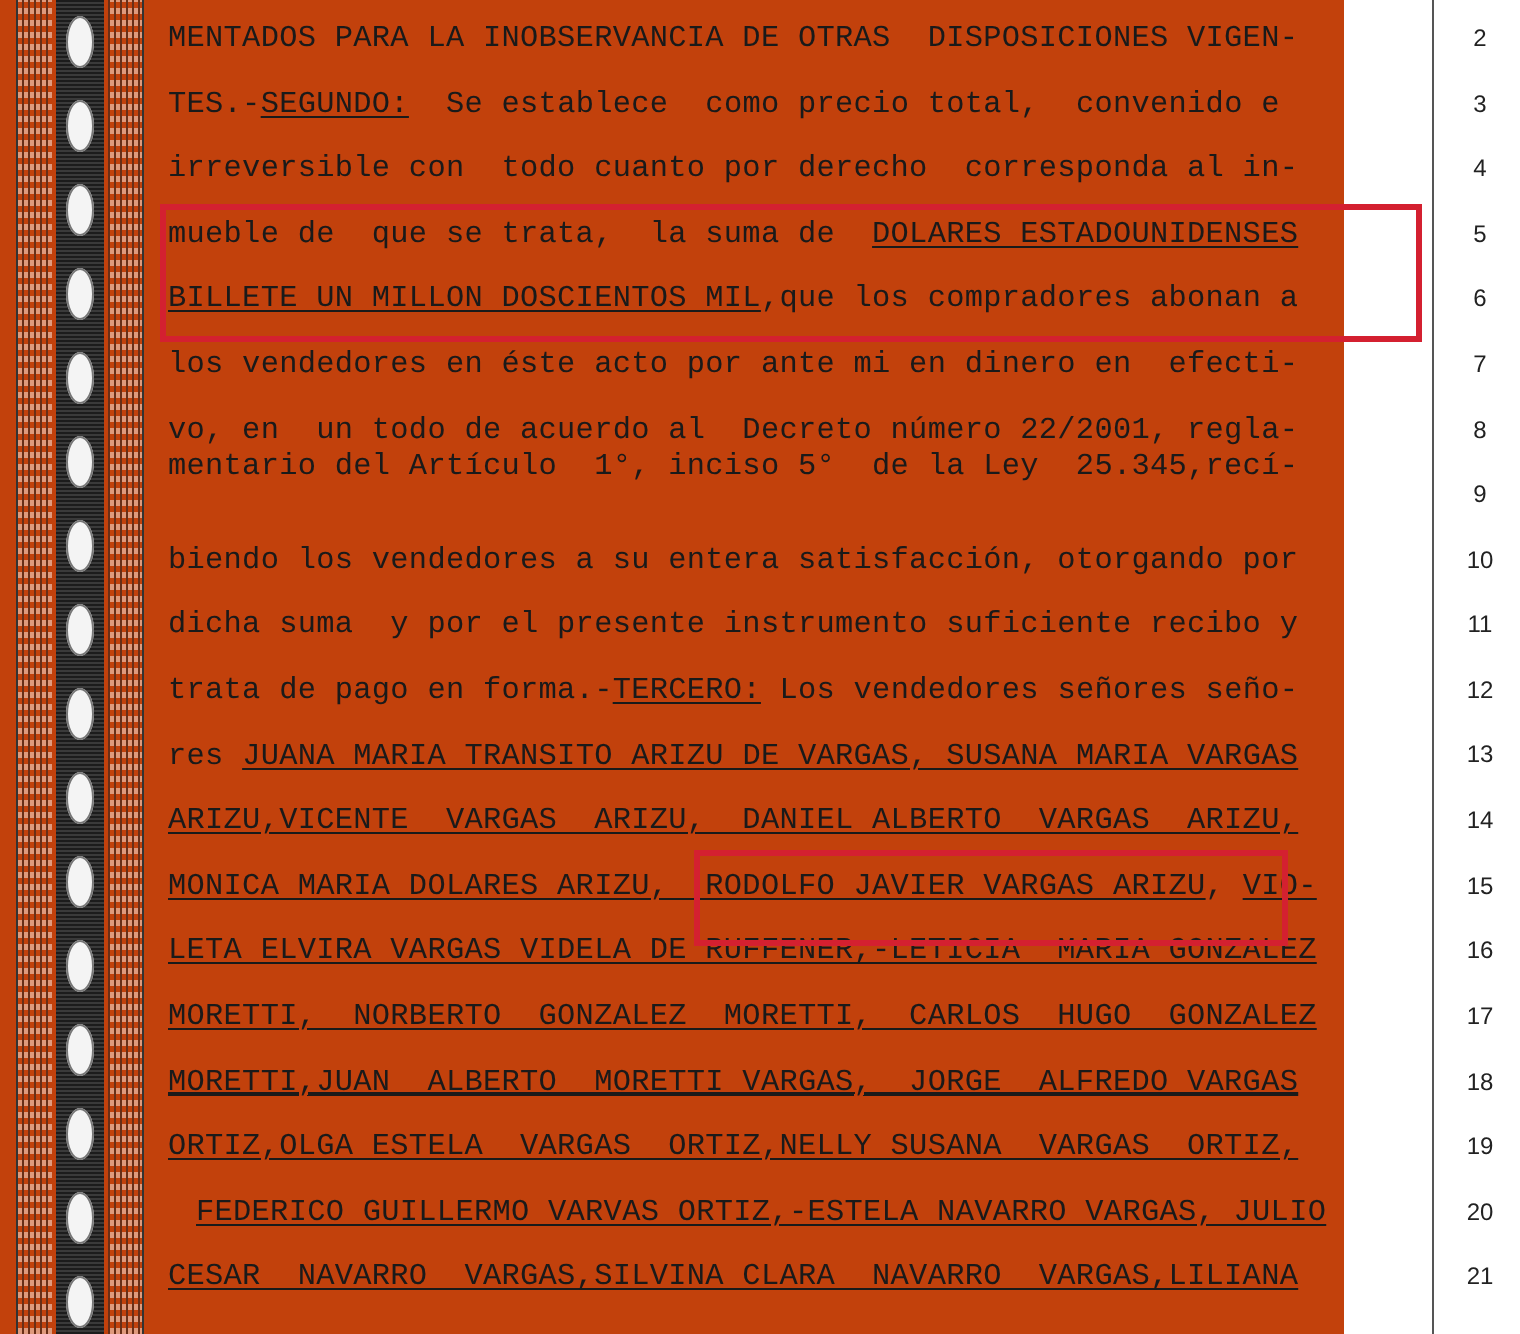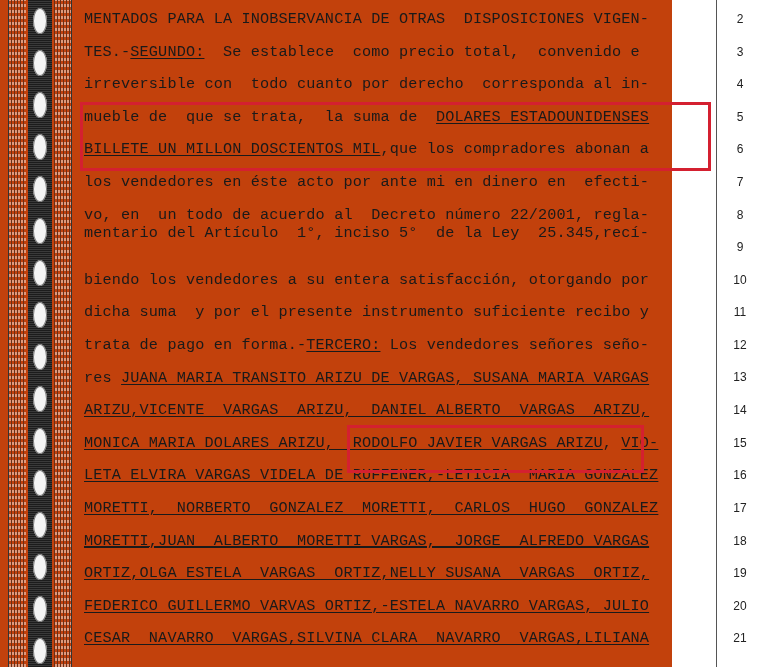--- a/index.html
+++ b/index.html
@@ -97,21 +97,21 @@
       <div class="text-line" style="top: 270.8px;"><span>biendo los vendedores a su entera satisfacción, otorgando por</span></div>
       <div class="text-line" style="top: 303.4px;"><span>dicha suma  y por el presente instrumento suficiente recibo y</span></div>
       <div class="text-line" style="top: 336px;"><span>trata de pago en forma.-</span><span class="u">TERCERO:</span><span> Los vendedores señores seño-</span></div>
       <div class="text-line" style="top: 368.6px;"><span>res </span><span class="u">JUANA MARIA TRANSITO ARIZU DE VARGAS, SUSANA MARIA VARGAS</span></div>
       <div class="text-line" style="top: 401.2px;"><span class="u">ARIZU,VICENTE  VARGAS  ARIZU,  DANIEL ALBERTO  VARGAS  ARIZU,</span></div>
       <div class="text-line" style="top: 433.8px;"><span class="u">MONICA MARIA DOLARES ARIZU,  RODOLFO JAVIER VARGAS ARIZU</span><span>, </span><span class="u">VIO-</span></div>
       <div class="text-line" style="top: 466.4px;"><span class="u">LETA ELVIRA VARGAS VIDELA DE RUFFENER,-LETICIA  MARIA GONZALEZ</span></div>
       <div class="text-line" style="top: 499px;"><span class="u">MORETTI,  NORBERTO  GONZALEZ  MORETTI,  CARLOS  HUGO  GONZALEZ</span></div>
       <div class="text-line" style="top: 531.6px; text-decoration: underline;"><span class="u">MORETTI,JUAN  ALBERTO  MORETTI VARGAS,  JORGE  ALFREDO VARGAS</span></div>
       <div class="text-line" style="top: 564.2px;"><span class="u">ORTIZ,OLGA ESTELA  VARGAS  ORTIZ,NELLY SUSANA  VARGAS  ORTIZ,</span></div>
-      <div class="text-line" style="top: 596.8px;"><span class="u">FEDERICO GUILLERMO VARVAS ORTIZ,-ESTELA NAVARRO VARGAS, JULIO</span></div>
+      <div class="text-line" style="top: 596.8px; margin-left: 14px;"><span class="u">FEDERICO GUILLERMO VARVAS ORTIZ,-ESTELA NAVARRO VARGAS, JULIO</span></div>
       <div class="text-line" style="top: 629.4px;"><span class="u">CESAR  NAVARRO  VARGAS,SILVINA CLARA  NAVARRO  VARGAS,LILIANA</span></div>
     </div>
 
   <div class="highlight-box" style="left:80px; top:102px; width:631px; height:69px;"></div>
   <div class="highlight-box" style="left:347px; top:425px; width:297px; height:48px;"></div>
 <div class="line-num" style="top: 12px;">2</div>
     <div class="line-num" style="top: 44.6px;">3</div>
     <div class="line-num" style="top: 77.2px;">4</div>
     <div class="line-num" style="top: 109.8px;">5</div>
     <div class="line-num" style="top: 142.4px;">6</div>

